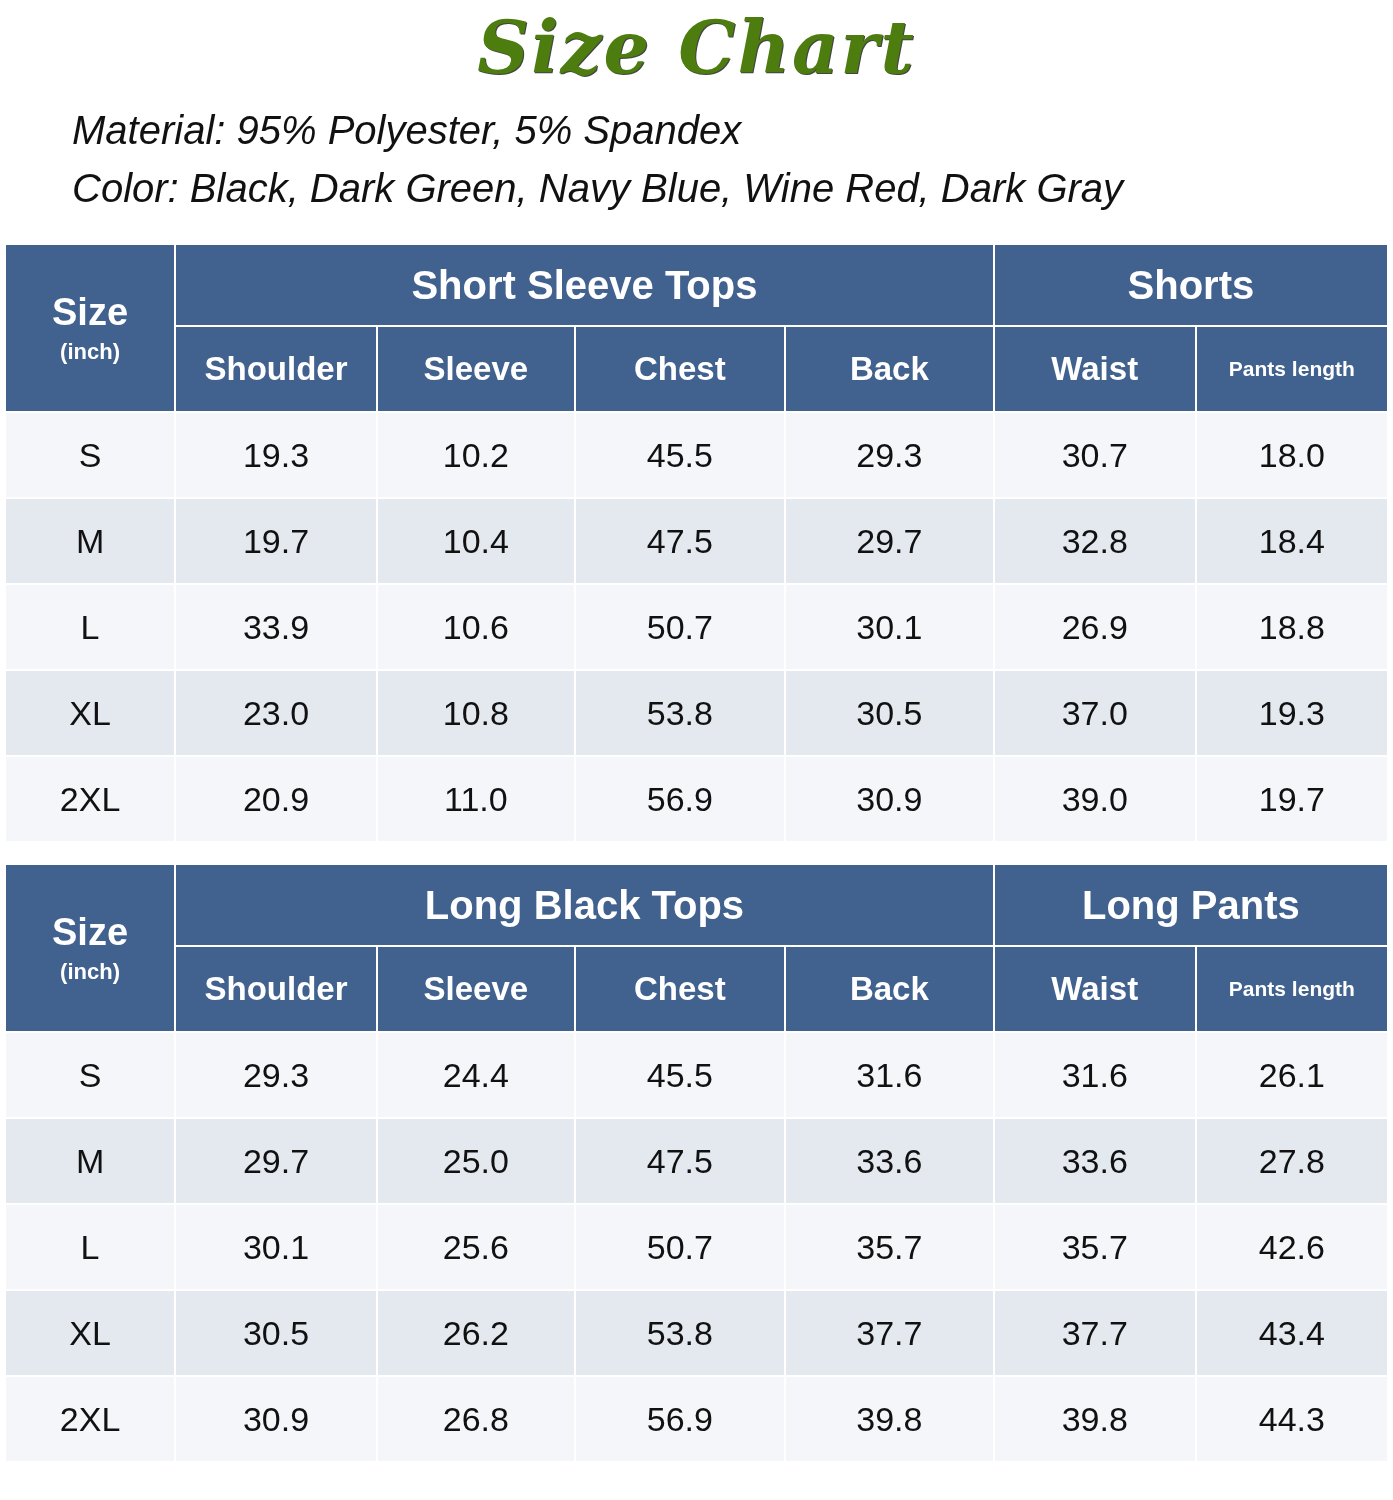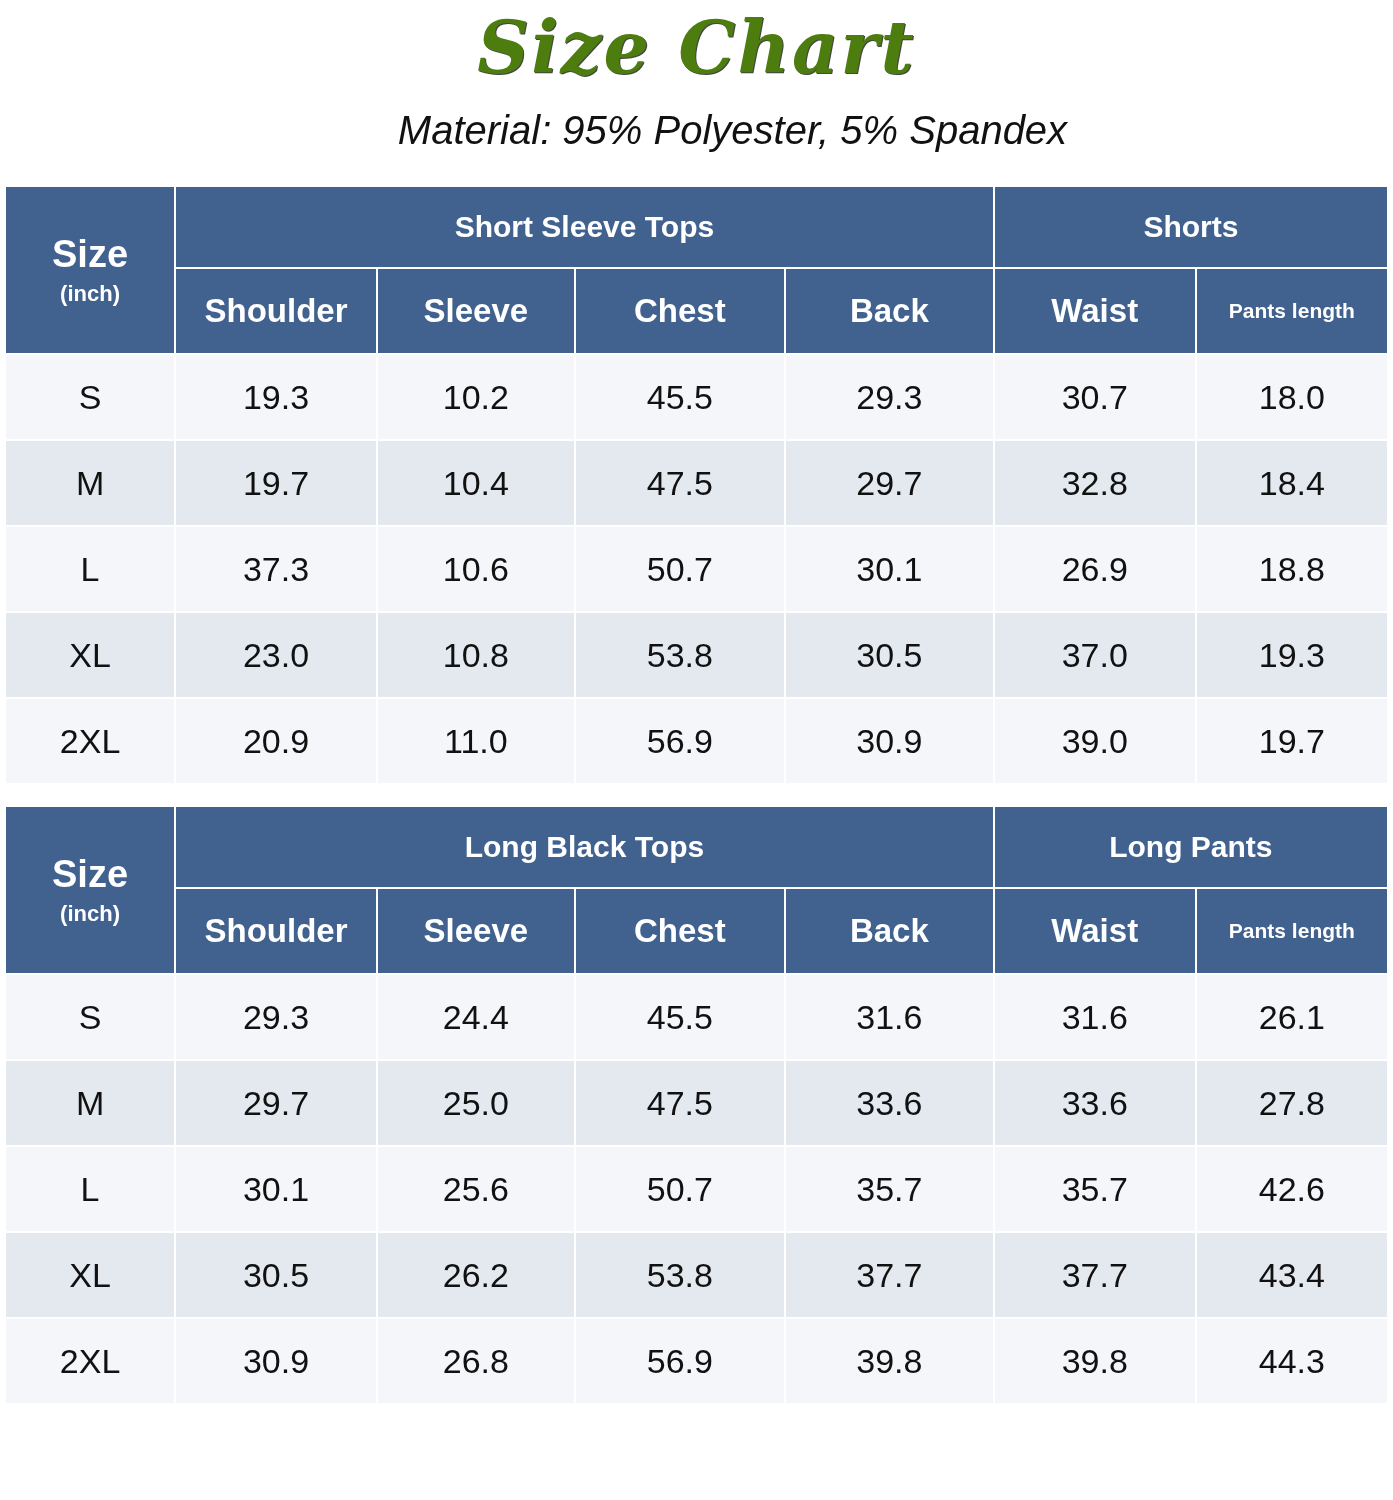--- a/index.html
+++ b/index.html
@@ -39,21 +39,20 @@
   .info {
     padding: 14px 0 0 72px;
   }
   .info-line {
     font-family: "Liberation Sans", sans-serif;
     font-style: italic;
     font-size: 40px;
     line-height: 1.45;
     color: #111111;
     white-space: nowrap;
-    text-align: center;
   }
 
   
   .table-block {
     margin: 0 auto;
     width: 1385px;
   }
   .table-block.first { margin-top: 26px; }
   .table-block.second { margin-top: 20px; }
 
@@ -73,21 +72,21 @@
   .size-table th {
     background: #41618f;
     color: #ffffff;
     font-weight: bold;
     text-align: center;
     vertical-align: middle;
     border: 2px solid #ffffff;
     padding: 4px 2px;
   }
   .th-group {
-    font-size: 30px;
+    font-size: 40px;
     height: 72px;
   }
   .th-sub {
     font-size: 33px;
     height: 76px;
   }
   .th-size {
     font-size: 38px;
     line-height: 1.02;
   }
@@ -115,20 +114,21 @@
 </style>
 </head>
 <body>
 
 <div class="page">
 
   <div class="title">Size Chart</div>
 
   <div class="info">
     <div class="info-line">Material: 95% Polyester, 5% Spandex</div>
+    <div class="info-line">Color: Black, Dark Green, Navy Blue, Wine Red, Dark Gray</div>
   </div>
 
   <div class="table-block first">
     <table class="size-table">
       <colgroup>
         <col class="c-size">
           <col class="c-a">
           <col class="c-b">
           <col class="c-c">
           <col class="c-d">
@@ -167,21 +167,21 @@
           <td class="size-cell">M</td>
           <td>19.7</td>
           <td>10.4</td>
           <td>47.5</td>
           <td>29.7</td>
           <td>32.8</td>
           <td>18.4</td>
         </tr>
         <tr>
           <td class="size-cell">L</td>
-          <td>37.3</td>
+          <td>33.9</td>
           <td>10.6</td>
           <td>50.7</td>
           <td>30.1</td>
           <td>26.9</td>
           <td>18.8</td>
         </tr>
         <tr>
           <td class="size-cell">XL</td>
           <td>23.0</td>
           <td>10.8</td>

